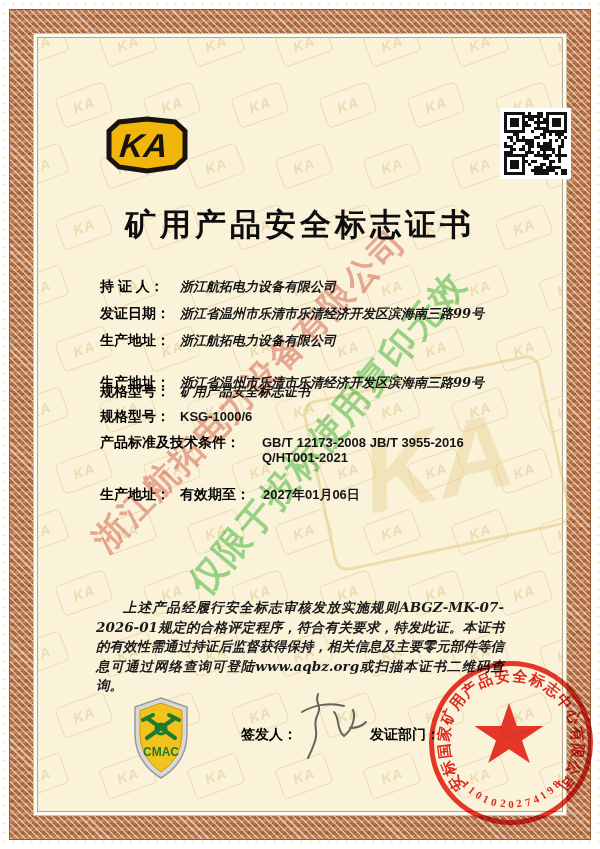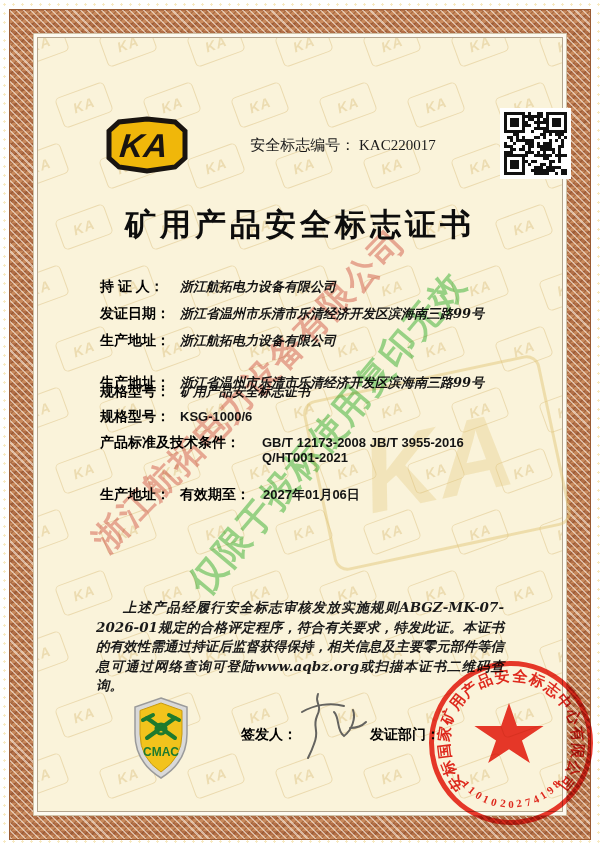--- a/index.html
+++ b/index.html
@@ -169,24 +169,20 @@
       </div>
     <div class="ghost">KA</div>
 
     <div class="ka-badge">
       <svg width="86" height="58" viewBox="0 0 86 58">
         <polygon points="5,15 15,6 43,3 71,6 81,15 81,42 71,51 43,55 15,51 5,42" fill="#f0b70a" stroke="#191410" stroke-width="5"></polygon>
         <text x="43" y="41" text-anchor="middle" font-size="33" font-weight="bold" font-style="italic" fill="#191410" transform="skewX(-6)">KA</text>
       </svg>
     </div>
 
-    <div class="cert-no">
-      <span>安全标志编号：</span>
-      <span>KAC220017</span>
-    </div>
 
     <div class="qr" id="qr">
         <div class="qm" style="left: 0px; top: 0px;"></div>
         <div class="qm" style="left: 3px; top: 0px;"></div>
         <div class="qm" style="left: 6px; top: 0px;"></div>
         <div class="qm" style="left: 9px; top: 0px;"></div>
         <div class="qm" style="left: 12px; top: 0px;"></div>
         <div class="qm" style="left: 15px; top: 0px;"></div>
         <div class="qm" style="left: 18px; top: 0px;"></div>
         <div class="qm" style="left: 24px; top: 0px;"></div>

